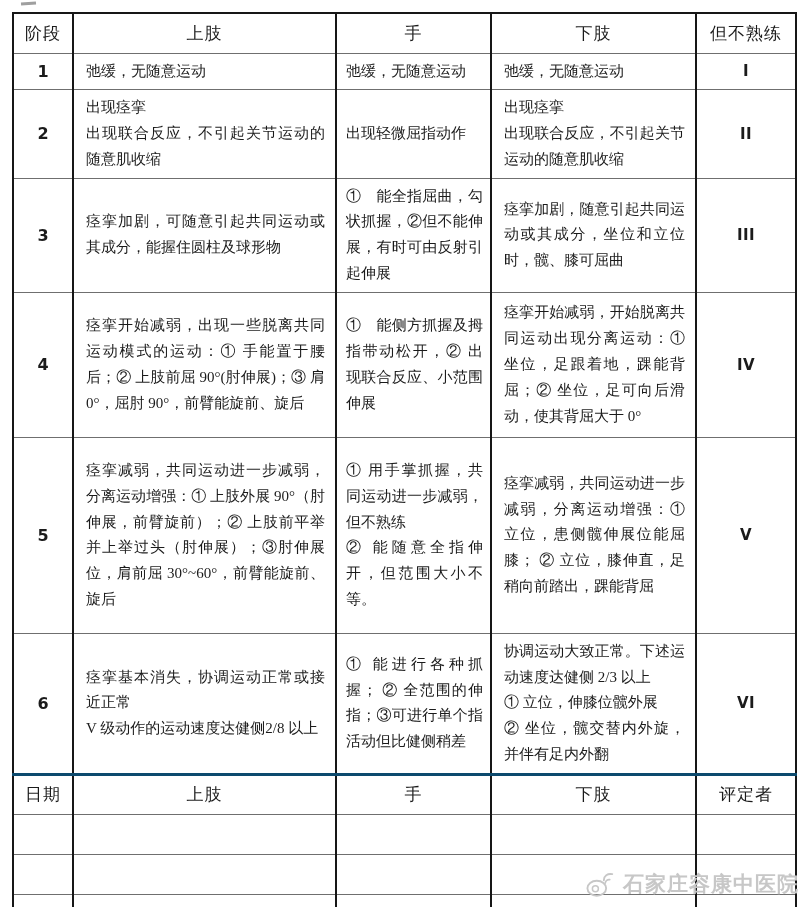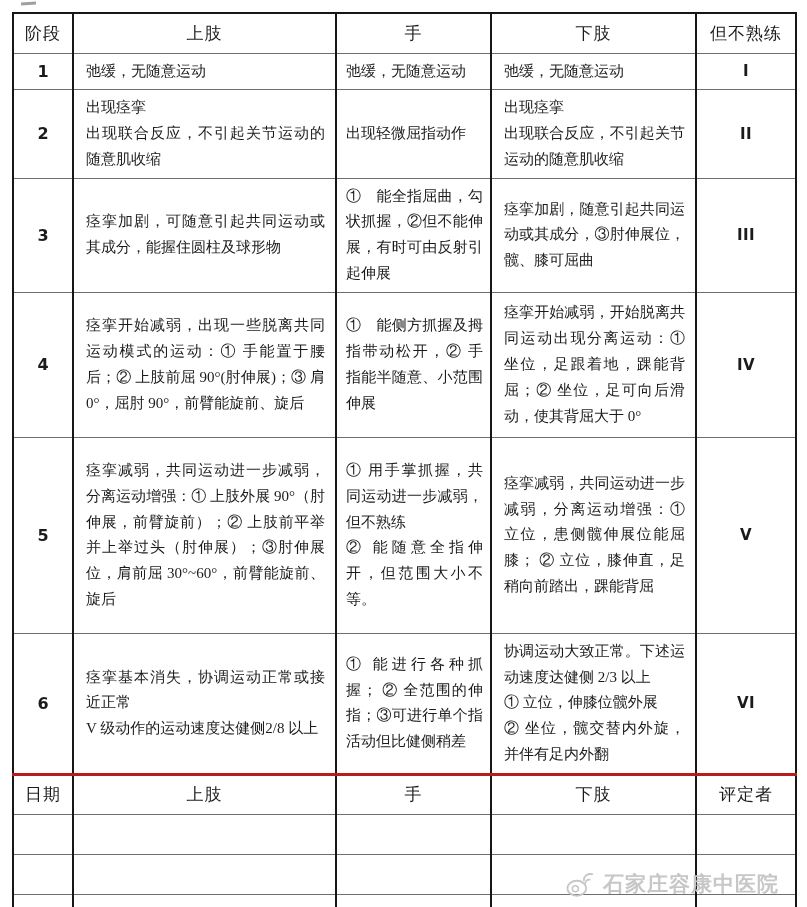--- a/index.html
+++ b/index.html
@@ -29,21 +29,21 @@
     border: 2px solid #161616;
   }
   td {
     border-left: 2px solid #161616;
     border-right: 2px solid #161616;
     border-top: 1px solid #6f6f6f;
     border-bottom: 1px solid #6f6f6f;
     vertical-align: middle;
     overflow: hidden;
   }
-  tr.section-split td { border-top: 3px solid #b91c1c; }
+  tr.section-split td { border-top: 3px solid #0c4a6e; }
   .c-head {
     text-align: center;
     font-size: 17px;
     letter-spacing: 1px;
   }
   .c-stage {
     text-align: center;
     font-family: "DejaVu Sans", "Liberation Sans", sans-serif;
     font-weight: 700;
     font-size: 16px;
@@ -69,21 +69,21 @@
   .r3 td { height: 97px; }
   .r4 td { height: 145px; }
   .r5 td { height: 196px; }
   .r6 td { height: 127px; }
   .r-fh td { height: 40px; }
   .r-e1 td { height: 40px; }
   .r-e2 td { height: 40px; }
   .r-e3 td { height: 44px; }
   .watermark {
     position: absolute;
-    right: 28px; bottom: 8px;
+    right: 8px; bottom: 8px;
     display: flex;
     align-items: center;
     gap: 5px;
     color: #c7c7c7;
     font-family: "DejaVu Sans", "Liberation Sans", sans-serif;
     font-weight: 700;
     font-size: 21px;
     letter-spacing: 1px;
     pointer-events: none;
   }
@@ -128,28 +128,28 @@
       <td class="c-text hand">出现轻微屈指动作</td>
       <td class="c-text">出现痉挛
 出现联合反应，不引起关节运动的随意肌收缩</td>
       <td class="c-grade">II</td>
     </tr>
 
     <tr class="r3">
       <td class="c-stage">3</td>
       <td class="c-text">痉挛加剧，可随意引起共同运动或其成分，能握住圆柱及球形物</td>
       <td class="c-text hand">①　能全指屈曲，勾状抓握，②但不能伸展，有时可由反射引起伸展</td>
-      <td class="c-text">痉挛加剧，随意引起共同运动或其成分，③肘伸展位，髋、膝可屈曲</td>
+      <td class="c-text">痉挛加剧，随意引起共同运动或其成分，坐位和立位时，髋、膝可屈曲</td>
       <td class="c-grade">III</td>
     </tr>
 
     <tr class="r4">
       <td class="c-stage">4</td>
       <td class="c-text">痉挛开始减弱，出现一些脱离共同运动模式的运动：① 手能置于腰后；② 上肢前屈 90°(肘伸展)；③ 肩 0°，屈肘 90°，前臂能旋前、旋后</td>
-      <td class="c-text hand">①　能侧方抓握及拇指带动松开，② 手指能半随意、小范围伸展</td>
+      <td class="c-text hand">①　能侧方抓握及拇指带动松开，② 出现联合反应、小范围伸展</td>
       <td class="c-text">痉挛开始减弱，开始脱离共同运动出现分离运动：① 坐位，足跟着地，踝能背屈；② 坐位，足可向后滑动，使其背屈大于 0°</td>
       <td class="c-grade">IV</td>
     </tr>
 
     <tr class="r5">
       <td class="c-stage">5</td>
       <td class="c-text">痉挛减弱，共同运动进一步减弱，分离运动增强：① 上肢外展 90°（肘伸展，前臂旋前）；② 上肢前平举并上举过头（肘伸展）；③肘伸展位，肩前屈 30°~60°，前臂能旋前、旋后</td>
       <td class="c-text hand">① 用手掌抓握，共同运动进一步减弱，但不熟练
 ② 能随意全指伸开，但范围大小不等。</td>
       <td class="c-text">痉挛减弱，共同运动进一步减弱，分离运动增强：①　立位，患侧髋伸展位能屈膝； ② 立位，膝伸直，足稍向前踏出，踝能背屈</td>

